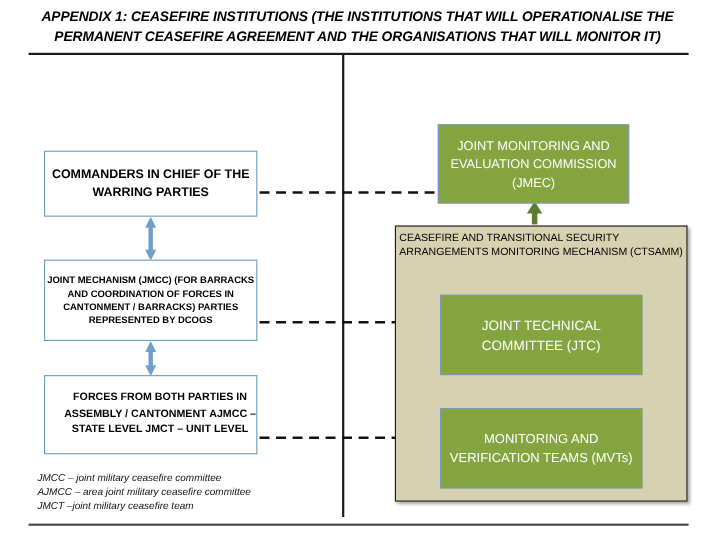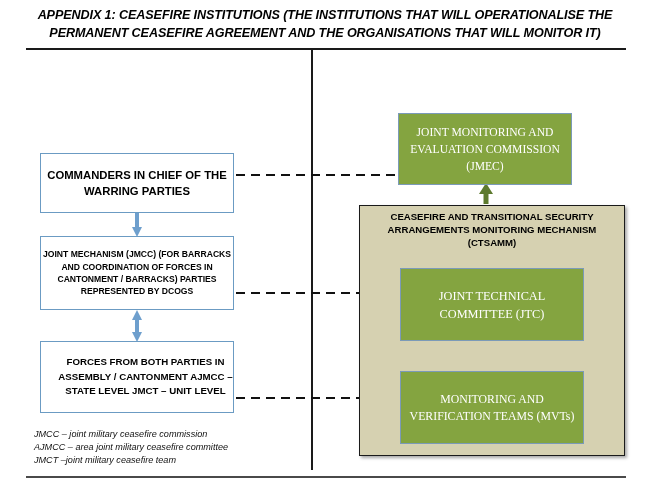--- a/index.html
+++ b/index.html
@@ -81,21 +81,21 @@
     box-sizing: border-box;
     display: flex;
     align-items: center;
     justify-content: center;
     text-align: center;
     font-weight: bold;
     color: #000;
   }
   #box-commanders {
     left: 40px; top: 137px; width: 194px; height: 60px;
-    font-size: 11.3px; line-height: 16px; margin-top: 16px;
+    font-size: 11.3px; line-height: 16px;
   }
   #box-jmcc {
     left: 40px; top: 236px; width: 194px; height: 74px;
     font-size: 8.6px; line-height: 12.4px;
   }
   #box-forces {
     left: 40px; top: 341px; width: 194px; height: 72px;
     font-size: 9.7px; line-height: 14.5px; padding-left: 17px;
   }
 
@@ -115,21 +115,20 @@
   .gbox {
     position: absolute;
     background: #84a440;
     border: 1.5px solid #7b9ab8;
     box-sizing: border-box;
     display: flex;
     align-items: center;
     justify-content: center;
     text-align: center;
     color: #ffffff;
-    font-family: Liberation Serif, serif;
   }
   #box-jmec {
     left: 398px; top: 113px; width: 174px; height: 72px;
     font-size: 11.6px; line-height: 17px;
   }
 
   
   #ctsamm-panel {
     position: absolute;
     left: 359px;
@@ -139,22 +138,21 @@
     background: #d6d1b1;
     border: 1.8px solid #1a1a1a;
     box-sizing: border-box;
     box-shadow: 2px 2px 3px rgba(0,0,0,0.35);
   }
   #ctsamm-title {
     position: absolute;
     left: 363px;
     top: 210px;
     width: 258px;
-    text-align: center;
-    font-weight: bold;
+    font-weight: normal;
     font-size: 9.6px;
     line-height: 13.2px;
     color: #000;
   }
   #box-jtc {
     left: 400px; top: 268px; width: 184px; height: 73px;
     font-size: 12.3px; line-height: 18px;
   }
   #box-mvts {
     left: 400px; top: 371px; width: 184px; height: 73px;
@@ -206,21 +204,21 @@
     </g>
 
     <line x1="488" y1="341" x2="488" y2="371" stroke="#5d7a2e" stroke-width="3"></line>
   </svg>
 
   <div class="wbox" id="box-commanders">COMMANDERS IN CHIEF OF THE WARRING PARTIES</div>
   <div class="wbox" id="box-jmcc">JOINT MECHANISM (JMCC) (FOR BARRACKS AND COORDINATION OF FORCES IN CANTONMENT / BARRACKS) PARTIES REPRESENTED BY DCOGS</div>
   <div class="wbox" id="box-forces">FORCES FROM BOTH PARTIES IN ASSEMBLY / CANTONMENT AJMCC – STATE LEVEL JMCT – UNIT LEVEL</div>
 
   <div id="legend">
-    <div>JMCC – joint military ceasefire commission</div>
+    <div>JMCC – joint military ceasefire committee</div>
     <div>AJMCC – area joint military ceasefire committee</div>
     <div>JMCT –joint military ceasefire team</div>
   </div>
 
   <div class="gbox" id="box-jmec">JOINT MONITORING AND EVALUATION COMMISSION (JMEC)</div>
 
   <div id="ctsamm-panel"></div>
   <div id="ctsamm-title">CEASEFIRE AND TRANSITIONAL SECURITY ARRANGEMENTS MONITORING MECHANISM (CTSAMM)</div>
 
   <div class="gbox" id="box-jtc">JOINT TECHNICAL COMMITTEE (JTC)</div>

